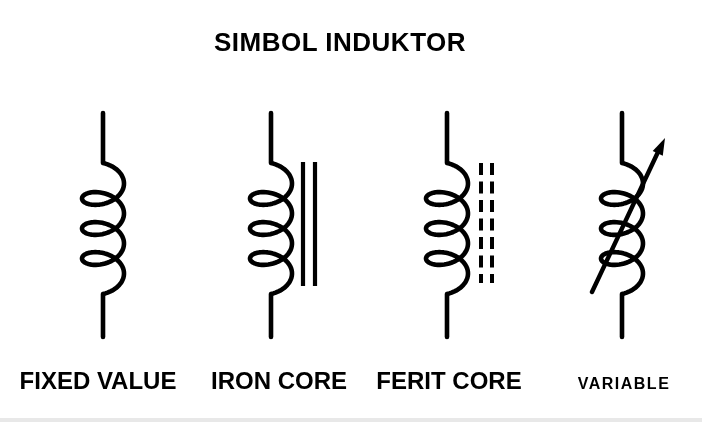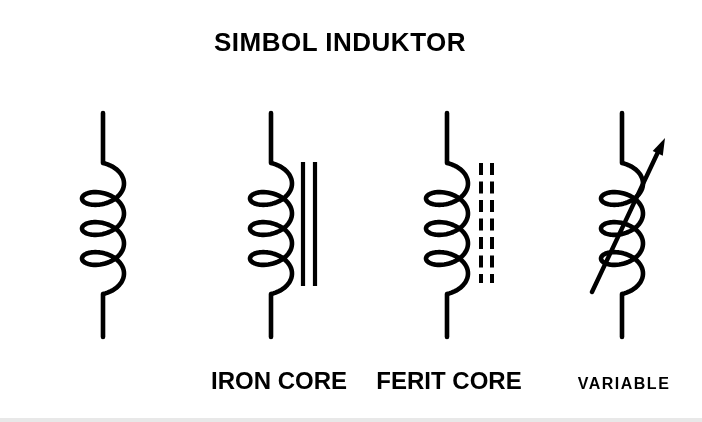--- a/index.html
+++ b/index.html
@@ -57,17 +57,18 @@
 
     <g>
       <path class="coil" d="M 622 113 L 622 163 L 624.30 163.60 L 626.58 164.36 L 628.80 165.28 L 630.94 166.34 L 632.97 167.54 L 634.87 168.88 L 636.61 170.34 L 638.18 171.91 L 639.55 173.59 L 640.71 175.35 L 641.64 177.18 L 642.34 179.07 L 642.79 180.99 L 642.99 182.94 L 642.94 184.89 L 642.63 186.84 L 642.07 188.75 L 641.27 190.61 L 640.24 192.42 L 638.99 194.14 L 637.53 195.77 L 635.89 197.30 L 634.08 198.71 L 632.12 199.99 L 630.04 201.14 L 627.86 202.13 L 625.61 202.98 L 623.32 203.67 L 621.01 204.21 L 618.71 204.59 L 616.46 204.81 L 614.27 204.89 L 612.17 204.81 L 610.20 204.60 L 608.36 204.26 L 606.69 203.80 L 605.21 203.23 L 603.92 202.57 L 602.86 201.82 L 602.03 201.02 L 601.44 200.16 L 601.09 199.27 L 601.00 198.37 L 601.17 197.47 L 601.58 196.59 L 602.24 195.75 L 603.14 194.96 L 604.27 194.23 L 605.61 193.60 L 607.15 193.06 L 608.87 192.63 L 610.75 192.32 L 612.76 192.15 L 614.89 192.12 L 617.10 192.23 L 619.37 192.50 L 621.67 192.93 L 623.98 193.51 L 626.26 194.25 L 628.49 195.14 L 630.64 196.18 L 632.69 197.36 L 634.61 198.68 L 636.38 200.12 L 637.97 201.68 L 639.37 203.34 L 640.56 205.09 L 641.53 206.91 L 642.26 208.79 L 642.74 210.72 L 642.98 212.66 L 642.96 214.62 L 642.69 216.56 L 642.17 218.48 L 641.40 220.35 L 640.40 222.16 L 639.18 223.90 L 637.75 225.55 L 636.13 227.09 L 634.34 228.52 L 632.40 229.82 L 630.34 230.98 L 628.17 232.00 L 625.94 232.87 L 623.65 233.58 L 621.34 234.14 L 619.04 234.55 L 616.78 234.79 L 614.58 234.89 L 612.47 234.83 L 610.47 234.64 L 608.61 234.32 L 606.92 233.87 L 605.41 233.32 L 604.09 232.67 L 603.00 231.94 L 602.13 231.14 L 601.51 230.29 L 601.13 229.40 L 601.00 228.50 L 601.13 227.60 L 601.51 226.71 L 602.13 225.86 L 603.00 225.06 L 604.09 224.33 L 605.41 223.68 L 606.92 223.13 L 608.61 222.68 L 610.47 222.36 L 612.47 222.17 L 614.58 222.11 L 616.78 222.21 L 619.04 222.45 L 621.34 222.86 L 623.65 223.42 L 625.94 224.13 L 628.17 225.00 L 630.34 226.02 L 632.40 227.18 L 634.34 228.48 L 636.13 229.91 L 637.75 231.45 L 639.18 233.10 L 640.40 234.84 L 641.40 236.65 L 642.17 238.52 L 642.69 240.44 L 642.96 242.38 L 642.98 244.34 L 642.74 246.28 L 642.26 248.21 L 641.53 250.09 L 640.56 251.91 L 639.37 253.66 L 637.97 255.32 L 636.38 256.88 L 634.61 258.32 L 632.69 259.64 L 630.64 260.82 L 628.49 261.86 L 626.26 262.75 L 623.98 263.49 L 621.67 264.07 L 619.37 264.50 L 617.10 264.77 L 614.89 264.88 L 612.76 264.85 L 610.75 264.68 L 608.87 264.37 L 607.15 263.94 L 605.61 263.40 L 604.27 262.77 L 603.14 262.04 L 602.24 261.25 L 601.58 260.41 L 601.17 259.53 L 601.00 258.63 L 601.09 257.73 L 601.44 256.84 L 602.03 255.98 L 602.86 255.18 L 603.92 254.43 L 605.21 253.77 L 606.69 253.20 L 608.36 252.74 L 610.20 252.40 L 612.17 252.19 L 614.27 252.11 L 616.46 252.19 L 618.71 252.41 L 621.01 252.79 L 623.32 253.33 L 625.61 254.02 L 627.86 254.87 L 630.04 255.86 L 632.12 257.01 L 634.08 258.29 L 635.89 259.70 L 637.53 261.23 L 638.99 262.86 L 640.24 264.58 L 641.27 266.39 L 642.07 268.25 L 642.63 270.16 L 642.94 272.11 L 642.99 274.06 L 642.79 276.01 L 642.34 277.93 L 641.64 279.82 L 640.71 281.65 L 639.55 283.41 L 638.18 285.09 L 636.61 286.66 L 634.87 288.12 L 632.97 289.46 L 630.94 290.66 L 628.80 291.72 L 626.58 292.64 L 624.30 293.40 L 622.00 294.00 L 622 337"></path>
       <g>
         <line class="arrow-shaft" x1="592" y1="292" x2="658" y2="152"></line>
         <polygon class="arrow-head" points="665,138 662.8,155.8 652.7,151.0"></polygon>
       </g>
     </g>
   </svg>
 
+  <div class="sym-label" style="left:98px">FIXED VALUE</div>
   <div class="sym-label" style="left:449px">FERIT CORE</div>
   <div class="sym-label" style="left:279px">IRON CORE</div>
   <div class="sym-label small" style="left:624px">VARIABLE</div>
 
 </div>
 
 </body></html>

